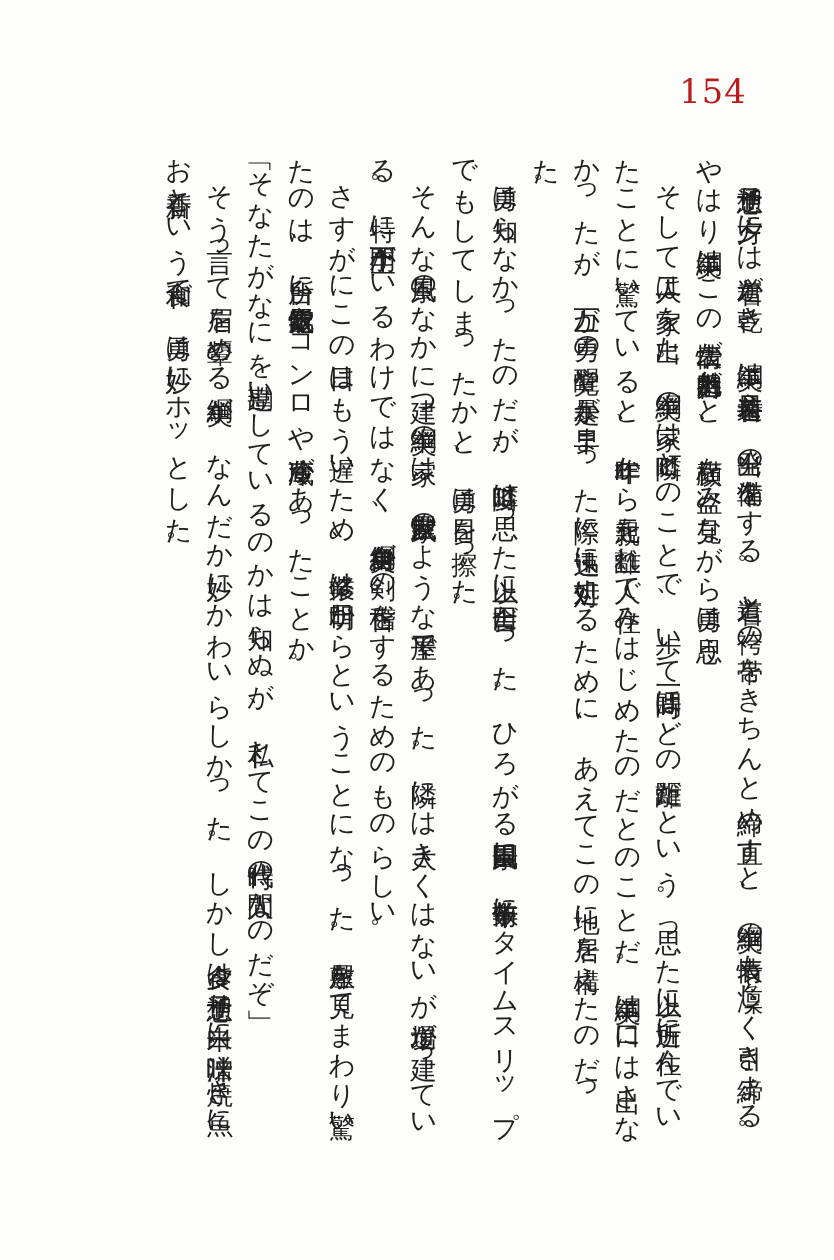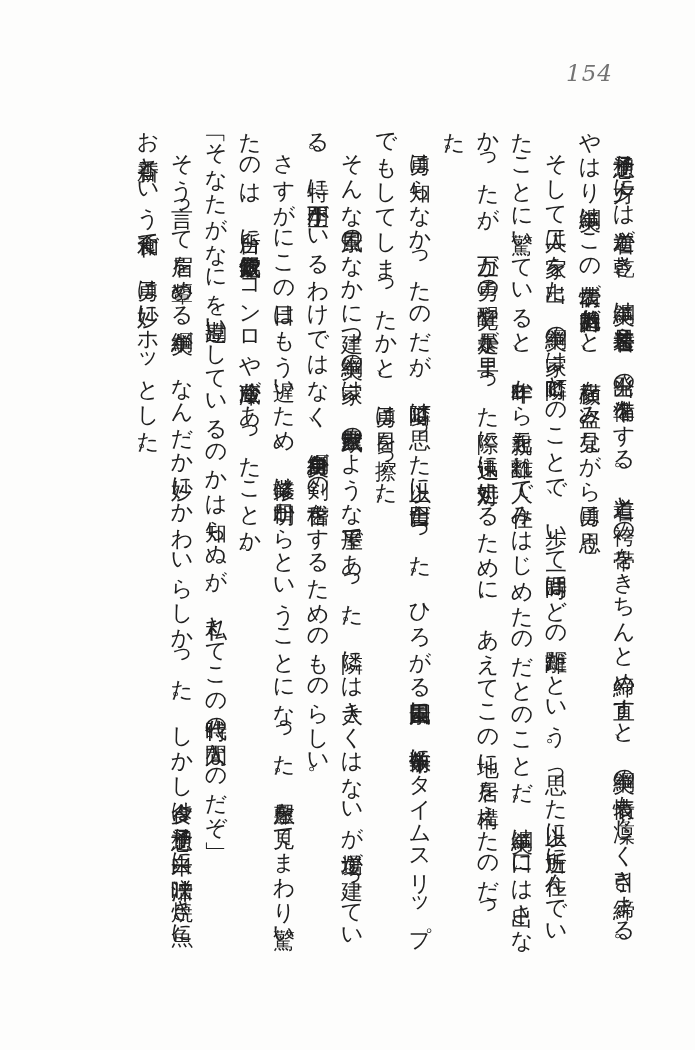--- a/index.html
+++ b/index.html
@@ -16,24 +16,23 @@
     position: relative;
     width: 695px;
     height: 1050px;
     background: #fdfdfc;
     overflow: hidden;
   }
   .page-number {
     position: absolute;
     top: 60px;
     left: 566px;
-    font-style: italic;
-    font-size: 23px;
+    font-size: 28px;
     letter-spacing: 1px;
-    color: #737373;
+    color: #b91c1c;
   }
   .text-block {
     position: absolute;
     top: 117px;
     left: 61px;
     width: 580px;
     height: 838px;
     writing-mode: vertical-rl;
     text-orientation: mixed;
     font-size: 22px;

